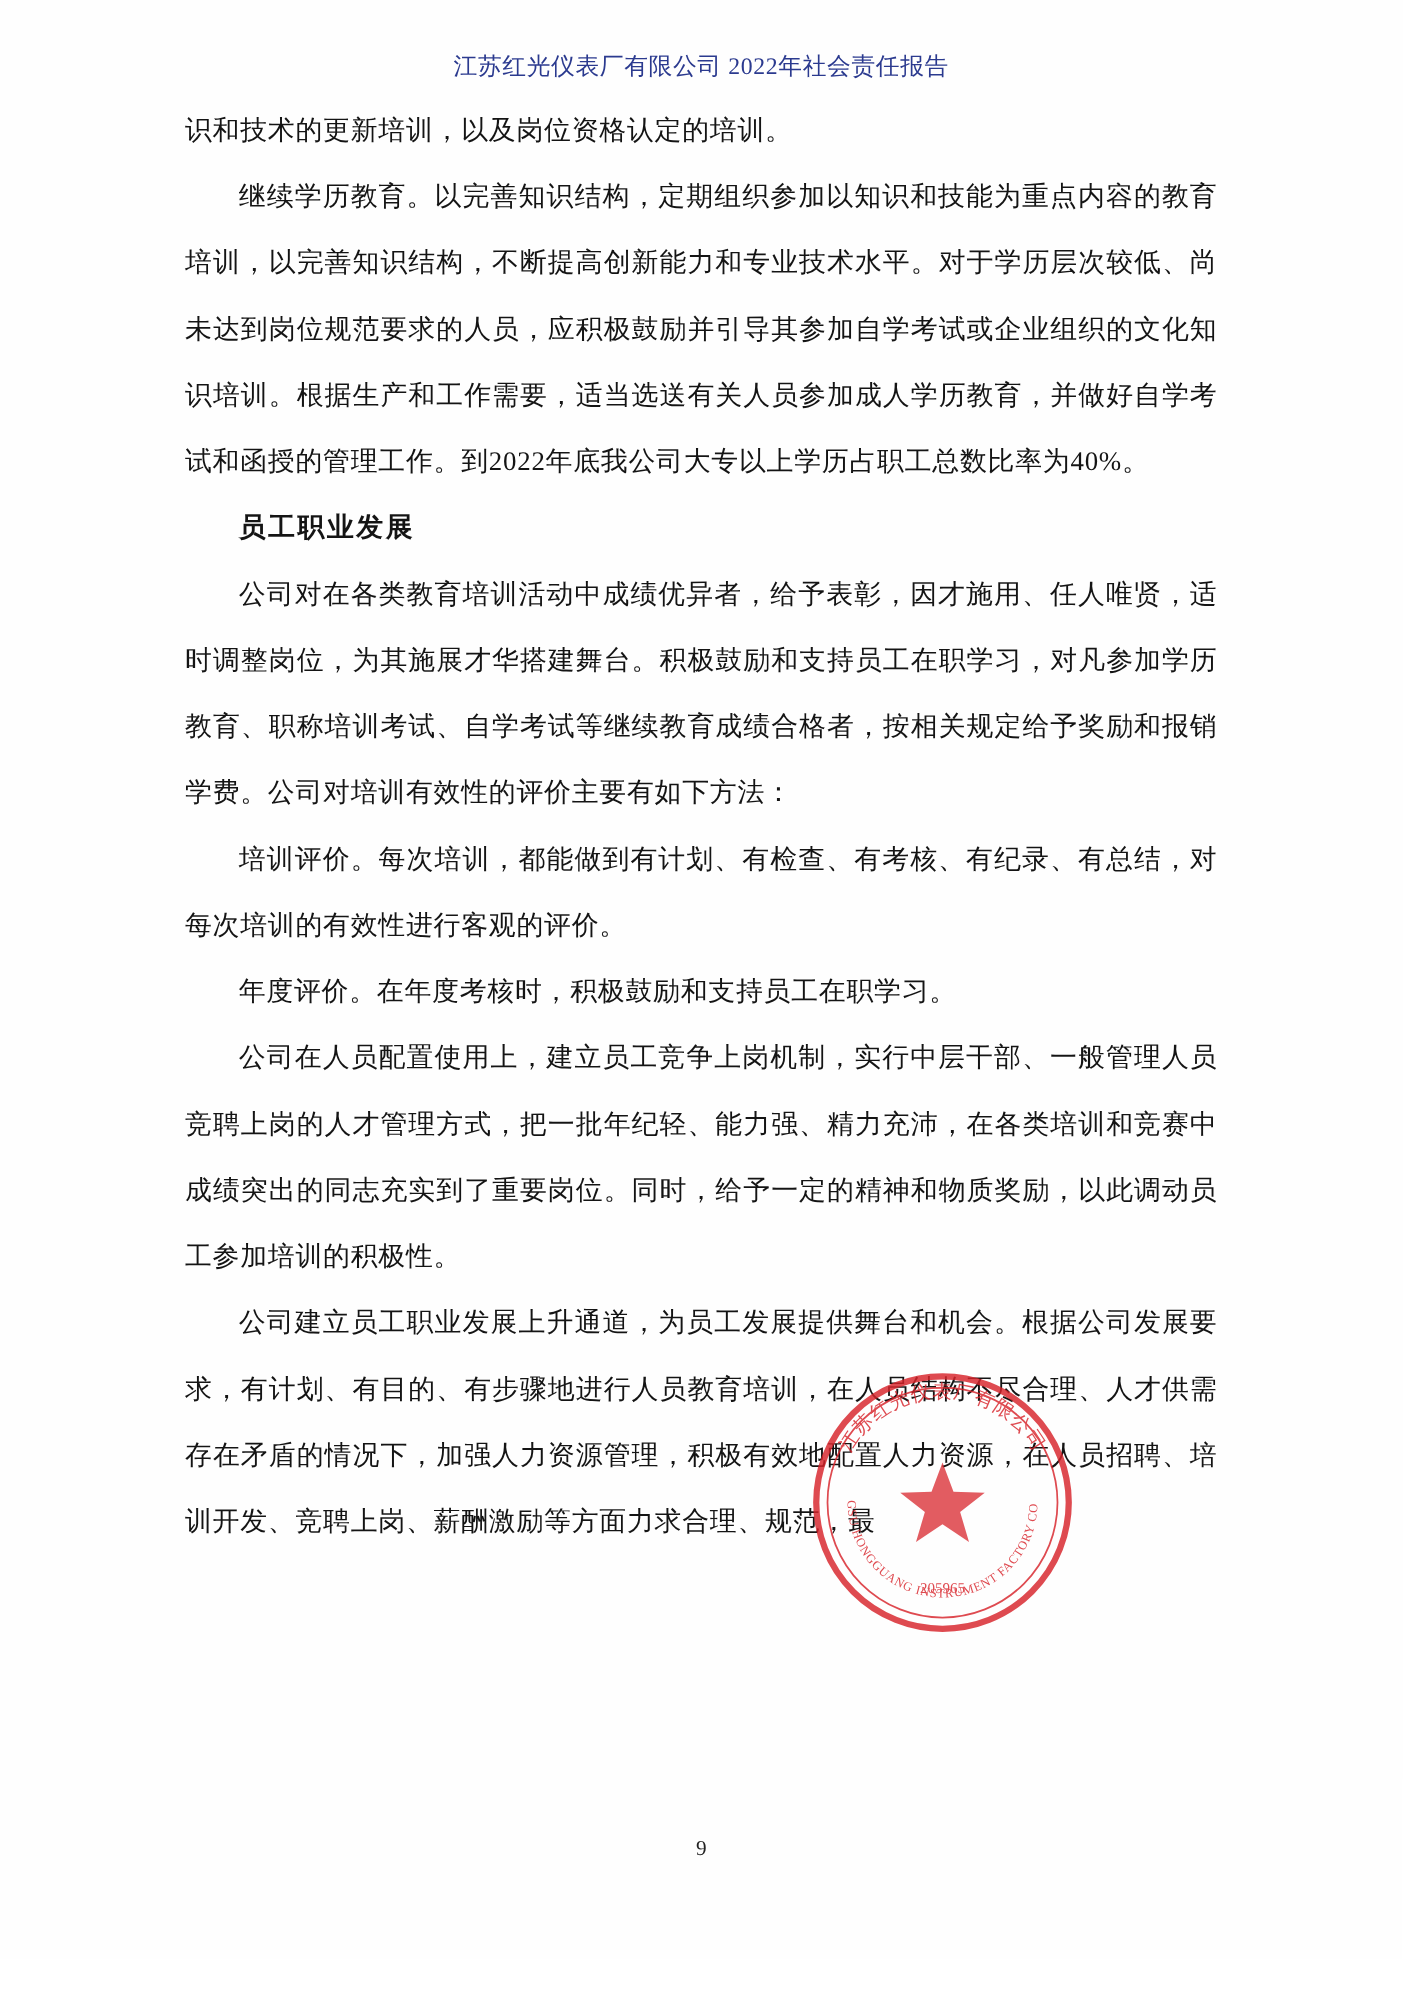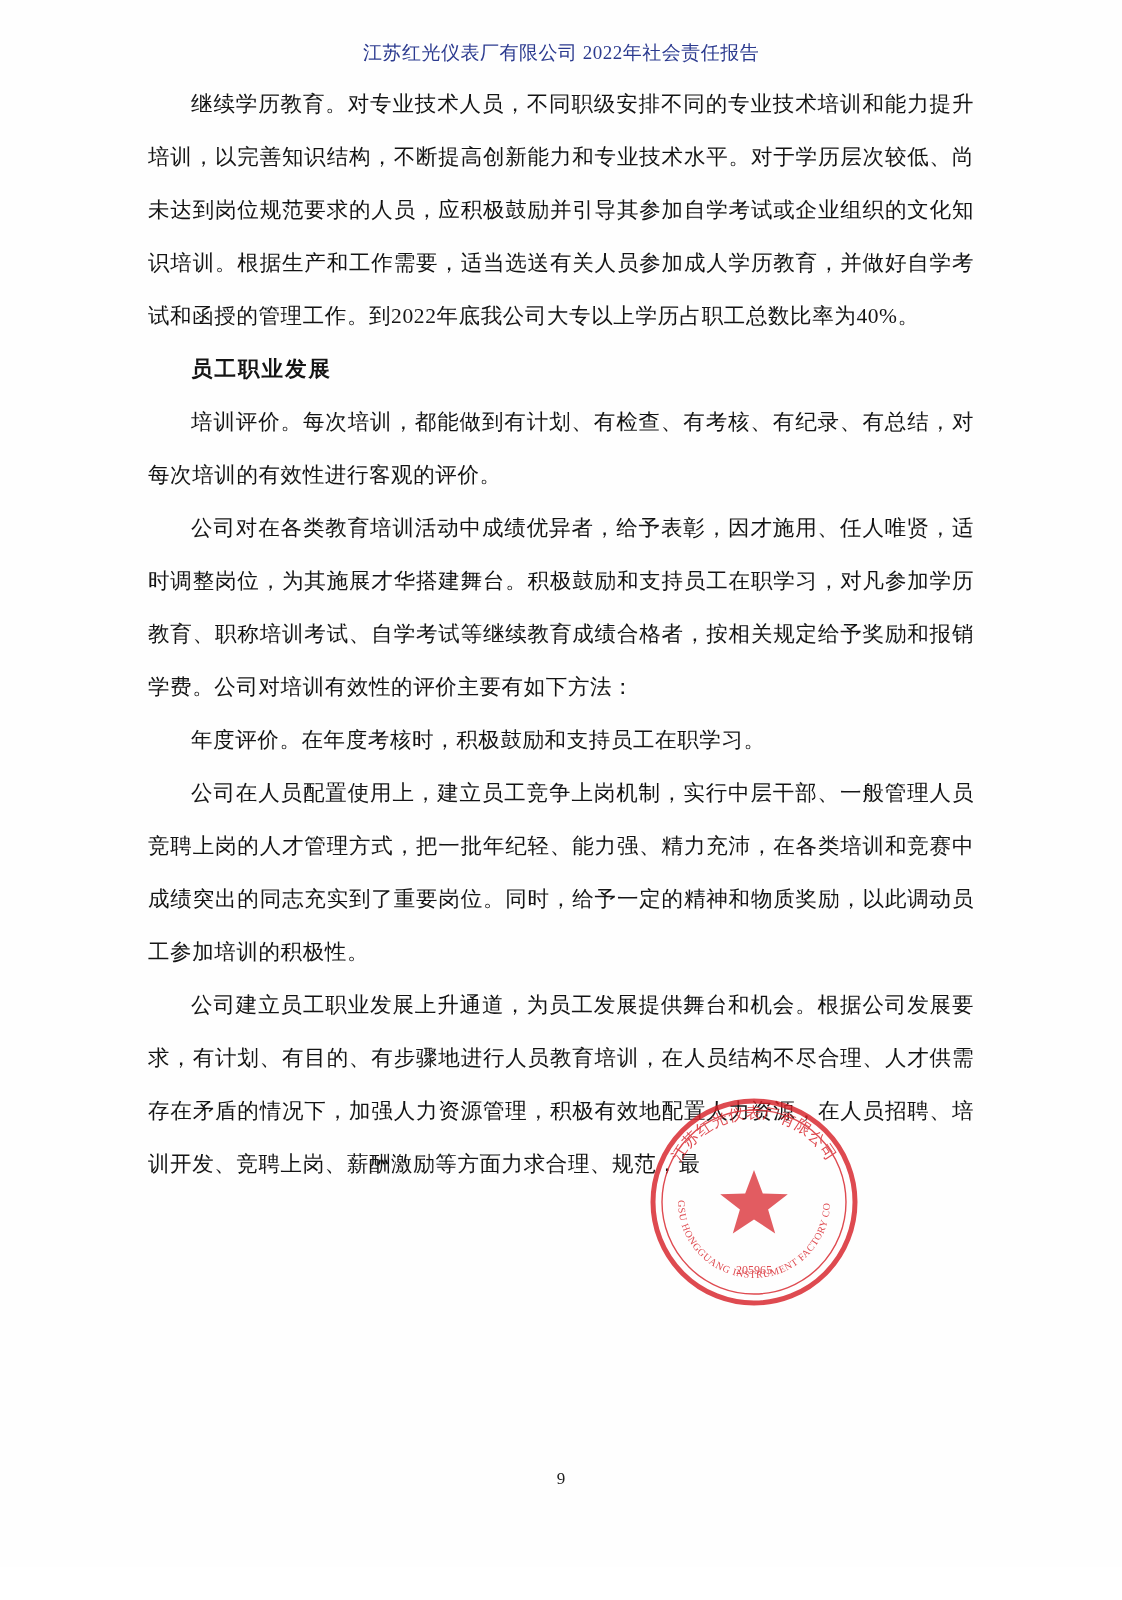--- a/index.html
+++ b/index.html
@@ -88,24 +88,25 @@
 </head>
 <body>
 
 <div class="page">
 
   <div class="header">
     <span class="hdr-title">江苏红光仪表厂有限公司 2022年社会责任报告</span>
   </div>
 
   <div class="content">
-    <p class="indent">继续学历教育。对专业技术人员，不同职级安排不同的专业技术培训和能力提升培训，以完善知识结构，不断提高创新能力和专业技术水平。对于学历层次较低、尚未达到岗位规范要求的人员，应积极鼓励并引导其参加自学考试或企业组织的文化知识培训。根据生产和工作需要，适当选送有关人员参加成人学历教育，并做好自学考试和函授的管理工作。到2022年底我公司大专以上学历占职工总数比率为40%。</p>
+    <p>识和技术的更新培训，以及岗位资格认定的培训。</p>
+    <p class="indent">继续学历教育。以完善知识结构，定期组织参加以知识和技能为重点内容的教育培训，以完善知识结构，不断提高创新能力和专业技术水平。对于学历层次较低、尚未达到岗位规范要求的人员，应积极鼓励并引导其参加自学考试或企业组织的文化知识培训。根据生产和工作需要，适当选送有关人员参加成人学历教育，并做好自学考试和函授的管理工作。到2022年底我公司大专以上学历占职工总数比率为40%。</p>
     <p class="bold">员工职业发展</p>
+    <p class="indent">公司对在各类教育培训活动中成绩优异者，给予表彰，因才施用、任人唯贤，适时调整岗位，为其施展才华搭建舞台。积极鼓励和支持员工在职学习，对凡参加学历教育、职称培训考试、自学考试等继续教育成绩合格者，按相关规定给予奖励和报销学费。公司对培训有效性的评价主要有如下方法：</p>
     <p class="indent">培训评价。每次培训，都能做到有计划、有检查、有考核、有纪录、有总结，对每次培训的有效性进行客观的评价。</p>
-    <p class="indent">公司对在各类教育培训活动中成绩优异者，给予表彰，因才施用、任人唯贤，适时调整岗位，为其施展才华搭建舞台。积极鼓励和支持员工在职学习，对凡参加学历教育、职称培训考试、自学考试等继续教育成绩合格者，按相关规定给予奖励和报销学费。公司对培训有效性的评价主要有如下方法：</p>
     <p class="indent">年度评价。在年度考核时，积极鼓励和支持员工在职学习。</p>
     <p class="indent">公司在人员配置使用上，建立员工竞争上岗机制，实行中层干部、一般管理人员竞聘上岗的人才管理方式，把一批年纪轻、能力强、精力充沛，在各类培训和竞赛中成绩突出的同志充实到了重要岗位。同时，给予一定的精神和物质奖励，以此调动员工参加培训的积极性。</p>
     <p class="indent">公司建立员工职业发展上升通道，为员工发展提供舞台和机会。根据公司发展要求，有计划、有目的、有步骤地进行人员教育培训，在人员结构不尽合理、人才供需存在矛盾的情况下，加强人力资源管理，积极有效地配置人力资源，在人员招聘、培训开发、竞聘上岗、薪酬激励等方面力求合理、规范，最</p>
   </div>
 
   <div class="seal">
     <svg viewBox="0 0 212 212" xmlns="http://www.w3.org/2000/svg">
       <defs>
         <path id="arcTop" d="M 22,106 A 84,84 0 0 1 190,106"></path>
         <path id="arcBottom" d="M 30,106 A 76,76 0 0 0 182,106"></path>

